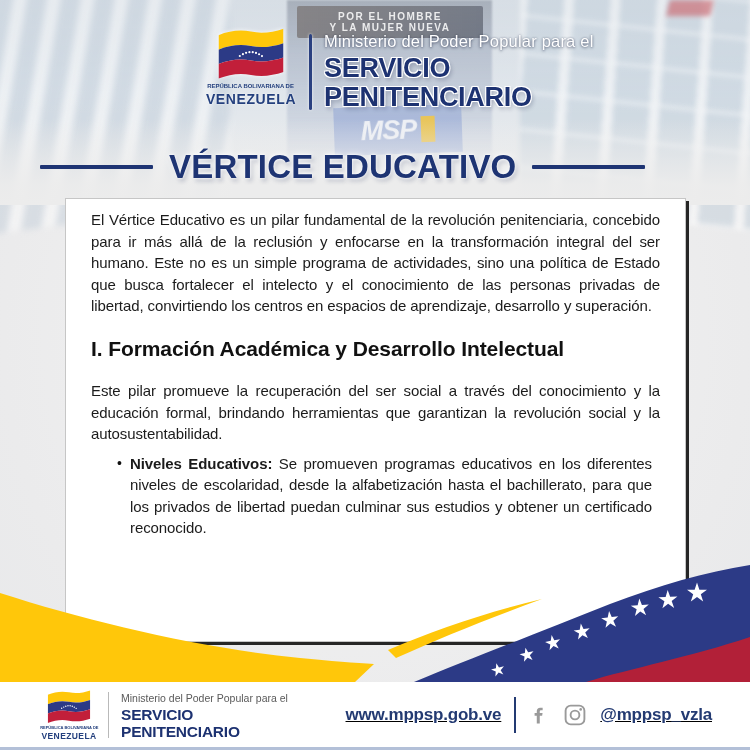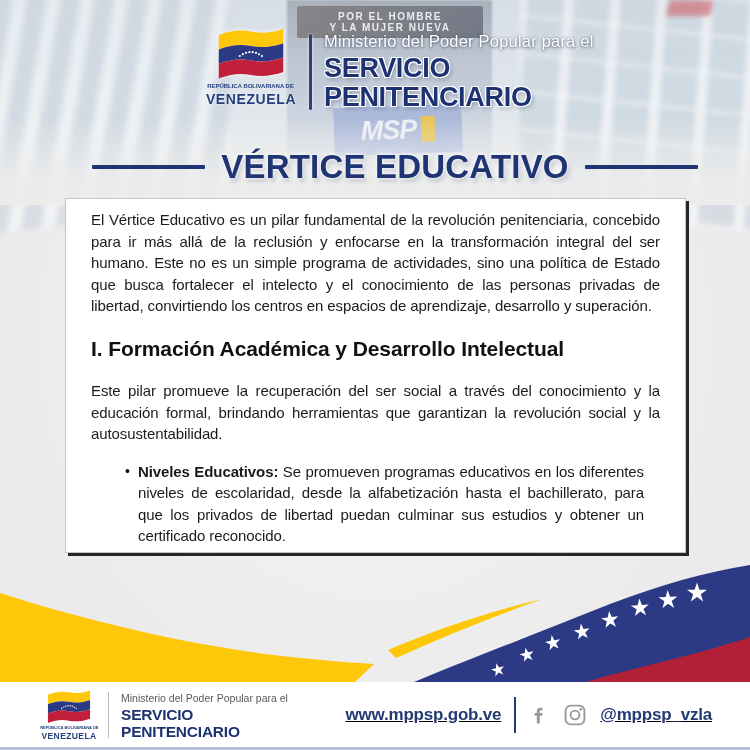--- a/index.html
+++ b/index.html
@@ -53,34 +53,34 @@
                   box-shadow:0 0 3px rgba(255,255,255,.8); }
   .ministry { display:flex; flex-direction:column; padding-top:4px; }
   .ministry .line1 { color:#ffffff; font-size:16.5px; font-weight:400; letter-spacing:.2px;
                      text-shadow:0 1px 3px rgba(20,30,60,.55), 0 0 2px rgba(20,30,60,.35); margin-bottom:3px; }
   .ministry .line2 { color:#1d3271; font-size:27px; font-weight:800; line-height:1.06; letter-spacing:-.3px;
                      text-shadow:-1px -1px 0 #fff, 1px -1px 0 #fff, -1px 1px 0 #fff, 1px 1px 0 #fff,
                                  2px 3px 4px rgba(10,20,60,.25); }
 
   
   .title-row { position:absolute; left:0; top:148px; width:750px; display:flex;
-               align-items:center; justify-content:center; gap:16px;padding-left:40px; }
+               align-items:center; gap:16px;padding-left:40px; }
   .title-line { width:113px; height:4px; background:#1e3473; border-radius:1px; }
   h1.page-title { color:#1e3473; font-size:33px; font-weight:800; letter-spacing:.2px;
         text-shadow:0 0 1px #fff, 0 0 3px #fff, 0 0 7px rgba(255,255,255,.95), 2px 3px 4px rgba(25,35,80,.28); }
 
   
-  .content-box { position:absolute; left:65px; top:198px; width:621px; height:355px;
+  .content-box { position:absolute; left:65px; top:198px; width:621px; height:444px;
         background:#ffffff; border:1px solid #c6c6c6;
         box-shadow:3px 3px 0 #262626; padding:10px 25px 0 25px;
         color:#1b1b1b; font-size:15px; line-height:21.5px; letter-spacing:-.1px; }
   .content-box p { text-align:justify; }
   .content-box .p1 { margin-bottom:21px; }
   .content-box h2 { font-size:21px; font-weight:700; color:#111; margin-bottom:21px; letter-spacing:-.1px; }
-  .content-box ul { list-style:none; margin:16px; padding:0 0 0 18px; }
+  .content-box ul { list-style:none; margin:8px; padding:0 0 0 18px; }
   .content-box li { position:relative; text-align:justify; padding-left:13px; }
   .content-box li::before { content:"•"; position:absolute; left:0; top:0; font-size:14px; color:#111; }
   .content-box li b { font-weight:700; }
 
   
   svg.decor { position:absolute; left:0; top:552px; width:750px; height:130px; display:block; }
 
   
   .footer { position:absolute; left:0; top:682px; width:750px; height:66px; background:#ffffff; }
   .f-left { position:absolute; left:40px; top:8px; display:flex; align-items:flex-start; }

